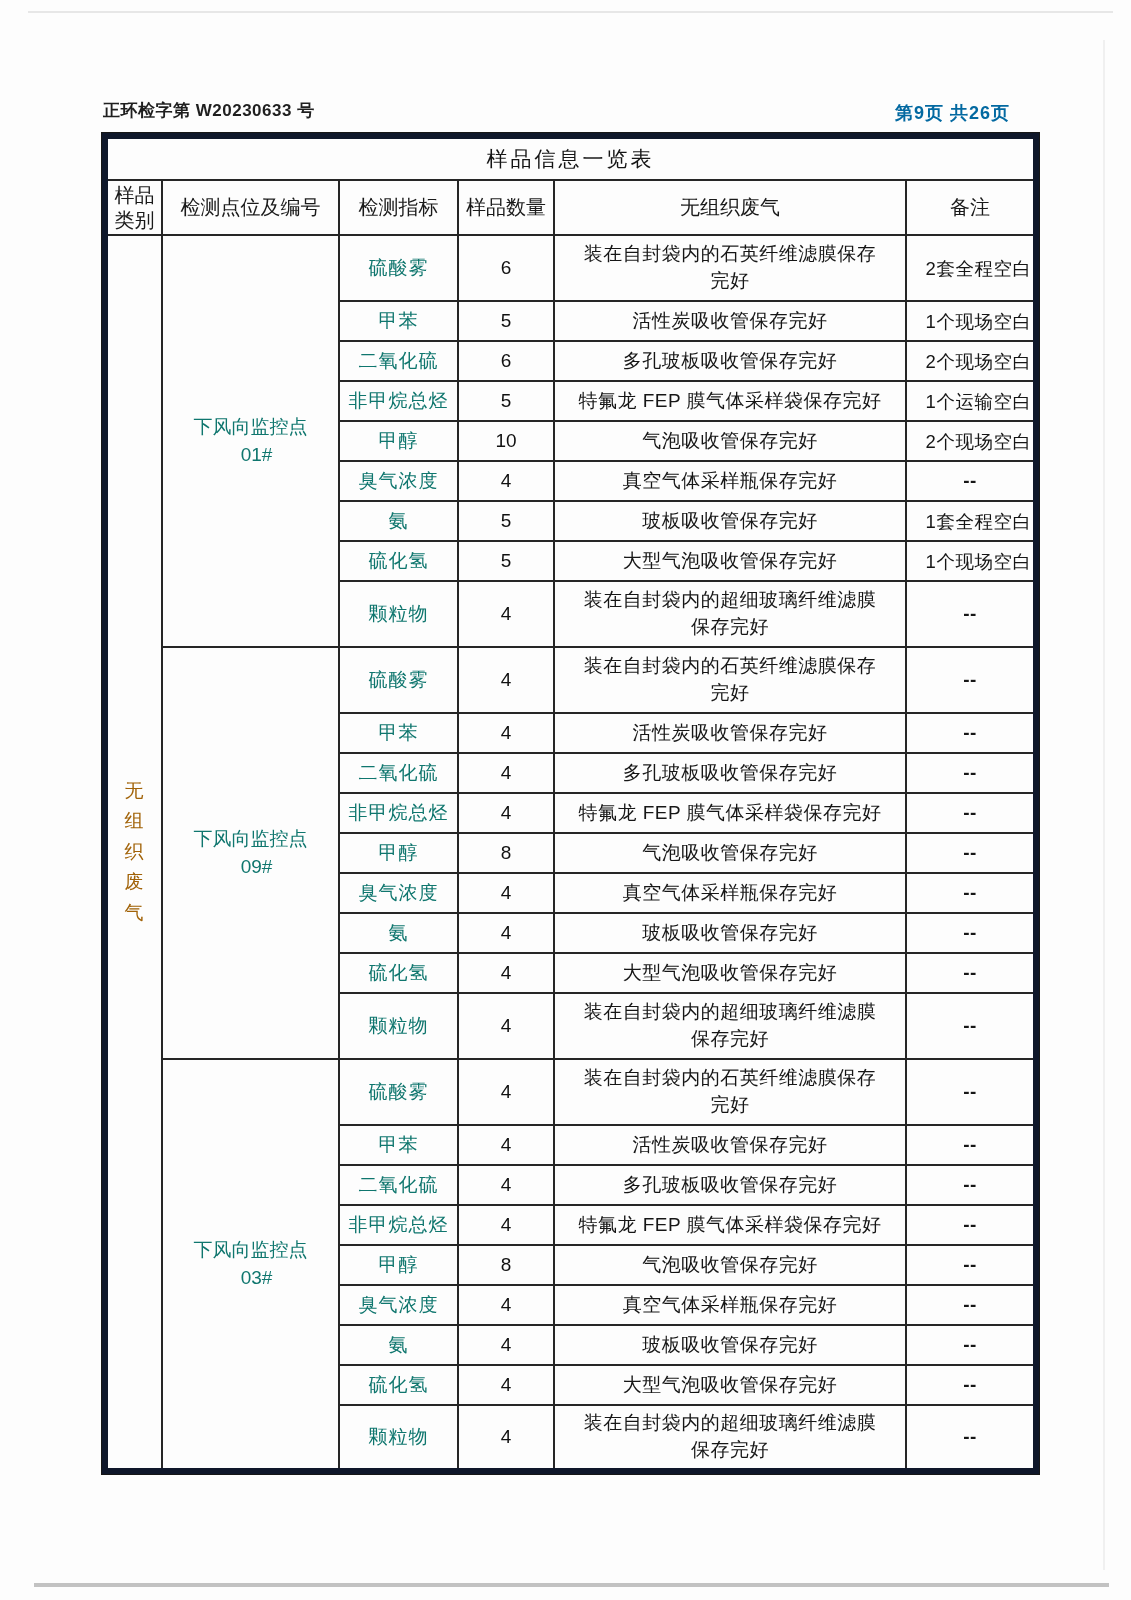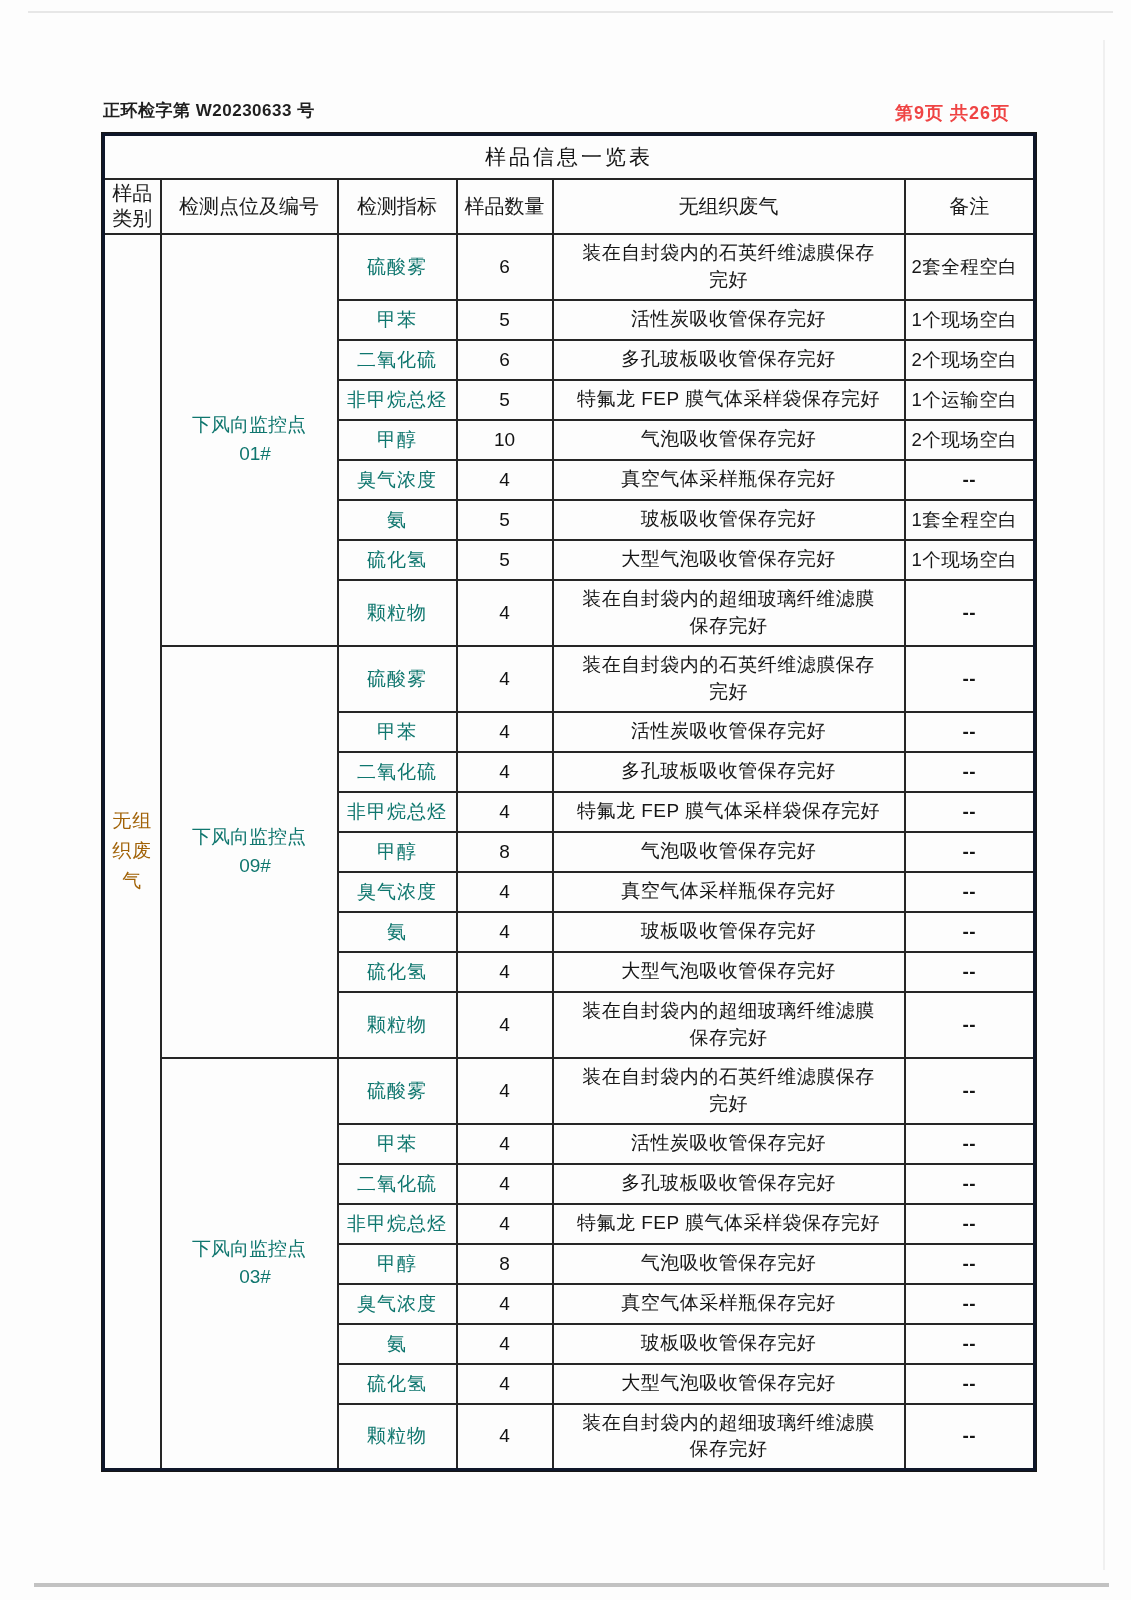--- a/index.html
+++ b/index.html
@@ -19,38 +19,38 @@
   .edge-top    { position: absolute; left: 28px; right: 18px; top: 11px; height: 2px; background: #e7e7e7; }
   .edge-right  { position: absolute; right: 26px; top: 40px; bottom: 30px; width: 2px; background: #f0f0f0; }
   .edge-bottom { position: absolute; left: 34px; right: 22px; top: 1583px; height: 4px; background: #c2c2c2; }
 
   .doc-number {
     position: absolute; left: 103px; top: 99px;
     font-size: 17px; font-weight: bold; color: #1f1f1f; letter-spacing: 0.5px;
   }
   .page-indicator {
     position: absolute; left: 895px; top: 101px;
-    font-size: 18px; font-weight: bold; color: #ef4444; letter-spacing: 1px;
+    font-size: 18px; font-weight: bold; color: #0369a1; letter-spacing: 1px;
   }
 
   table.sample-table {
     position: absolute; left: 102px; top: 133px;
     width: 931px;
     border-collapse: collapse;
     table-layout: fixed;
     color: #1d1d1d;
   }
   .sample-table th, .sample-table td {
     border: 2px solid #262626;
     font-weight: normal;
     text-align: center;
     vertical-align: middle;
     overflow: hidden;
   }
-  .sample-table { border: 3px solid #0f172a; outline: 1px solid #161616; }
+  .sample-table { border: 6px solid #0f172a; outline: 1px solid #161616; }
   .title-row th {
     height: 44px;
     font-size: 21px;
     letter-spacing: 3px;
     color: #151515;
   }
   .header-row th {
     height: 55px;
     font-size: 20px;
     line-height: 1.25;
@@ -72,21 +72,21 @@
   td.indicator-cell { letter-spacing: 1px; color: #0f766e; }
   td.qty-cell { font-size: 20px; color: #111111; }
   td.status-cell {
     padding: 0 16px;
     line-height: 1.4;
     white-space: pre-line;
     letter-spacing: 0.5px;
     color: #161616;
   }
   td.remark-cell { color: #161616; letter-spacing: 0.5px; }
-  td.remark-cell.remark-text { text-align: left; padding-left: 6px; font-size: 18.5px; }
+  td.remark-cell.remark-text { text-align: center; padding-left: 17px; font-size: 18.5px; }
   td.remark-cell.remark-dash { text-align: center; font-weight: bold; }
 </style>
 </head>
 <body>
 
 <div class="page">
 
   <div class="edge-top"></div>
   <div class="edge-right"></div>
   <div class="edge-bottom"></div>

